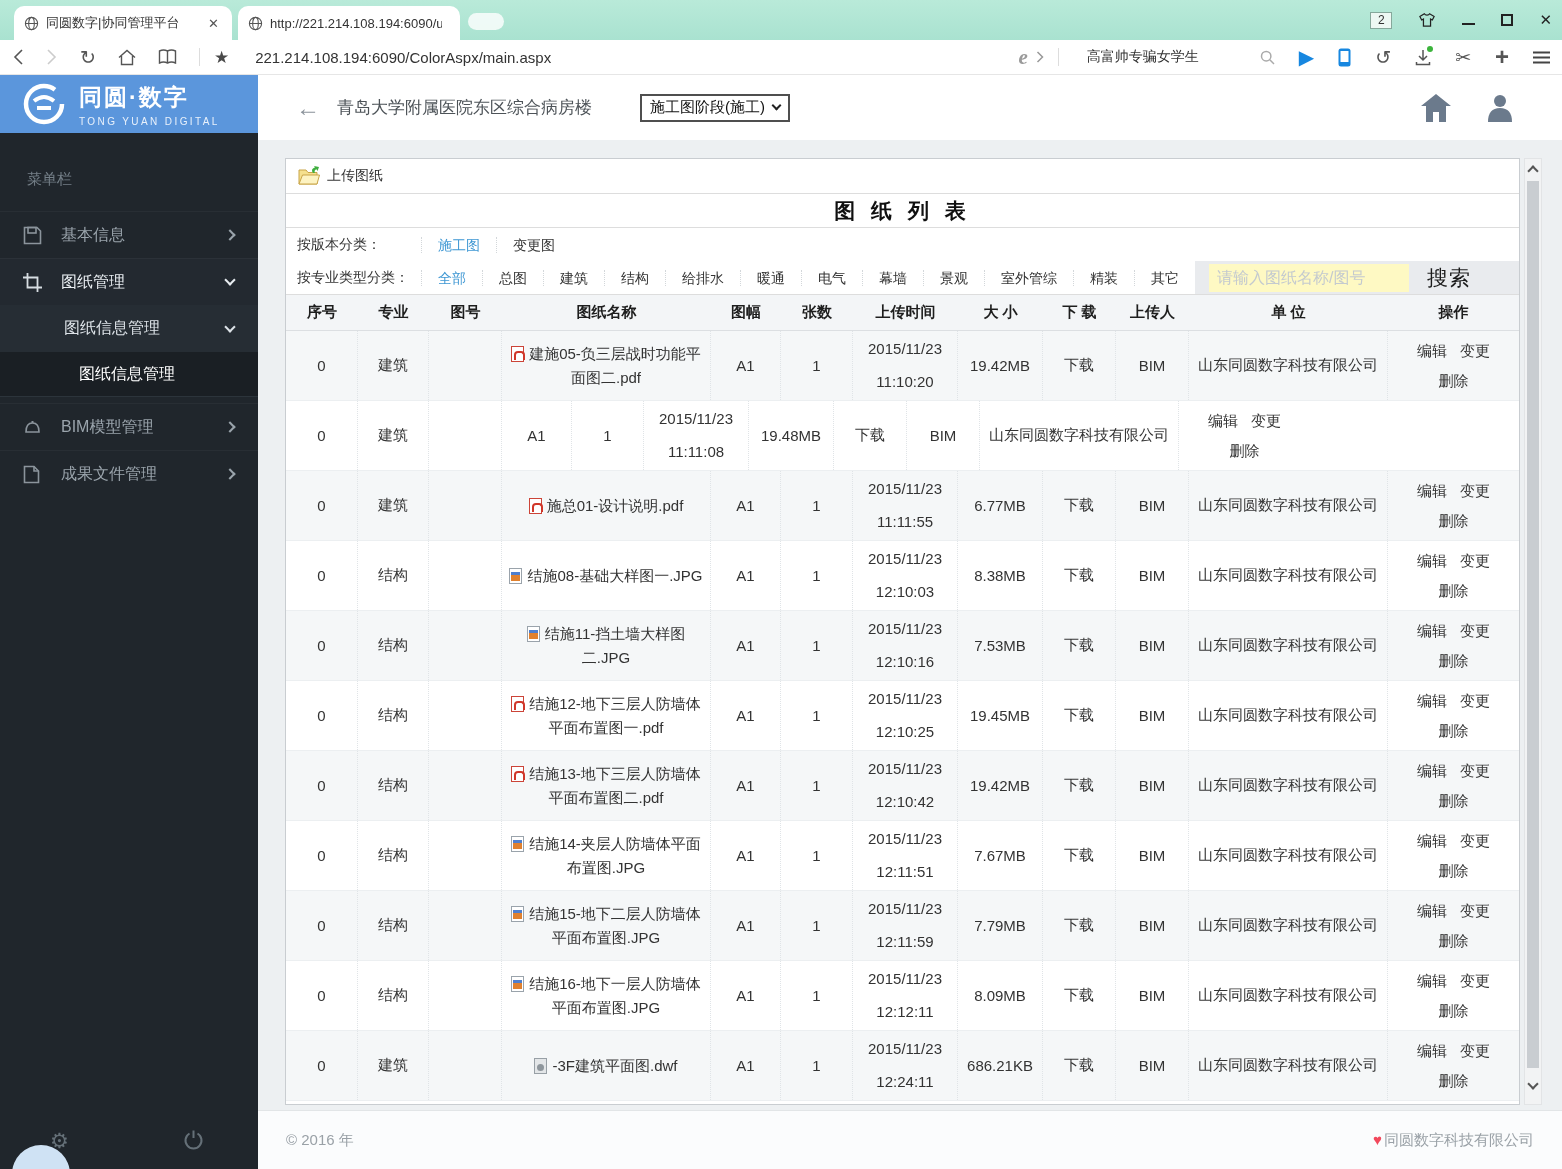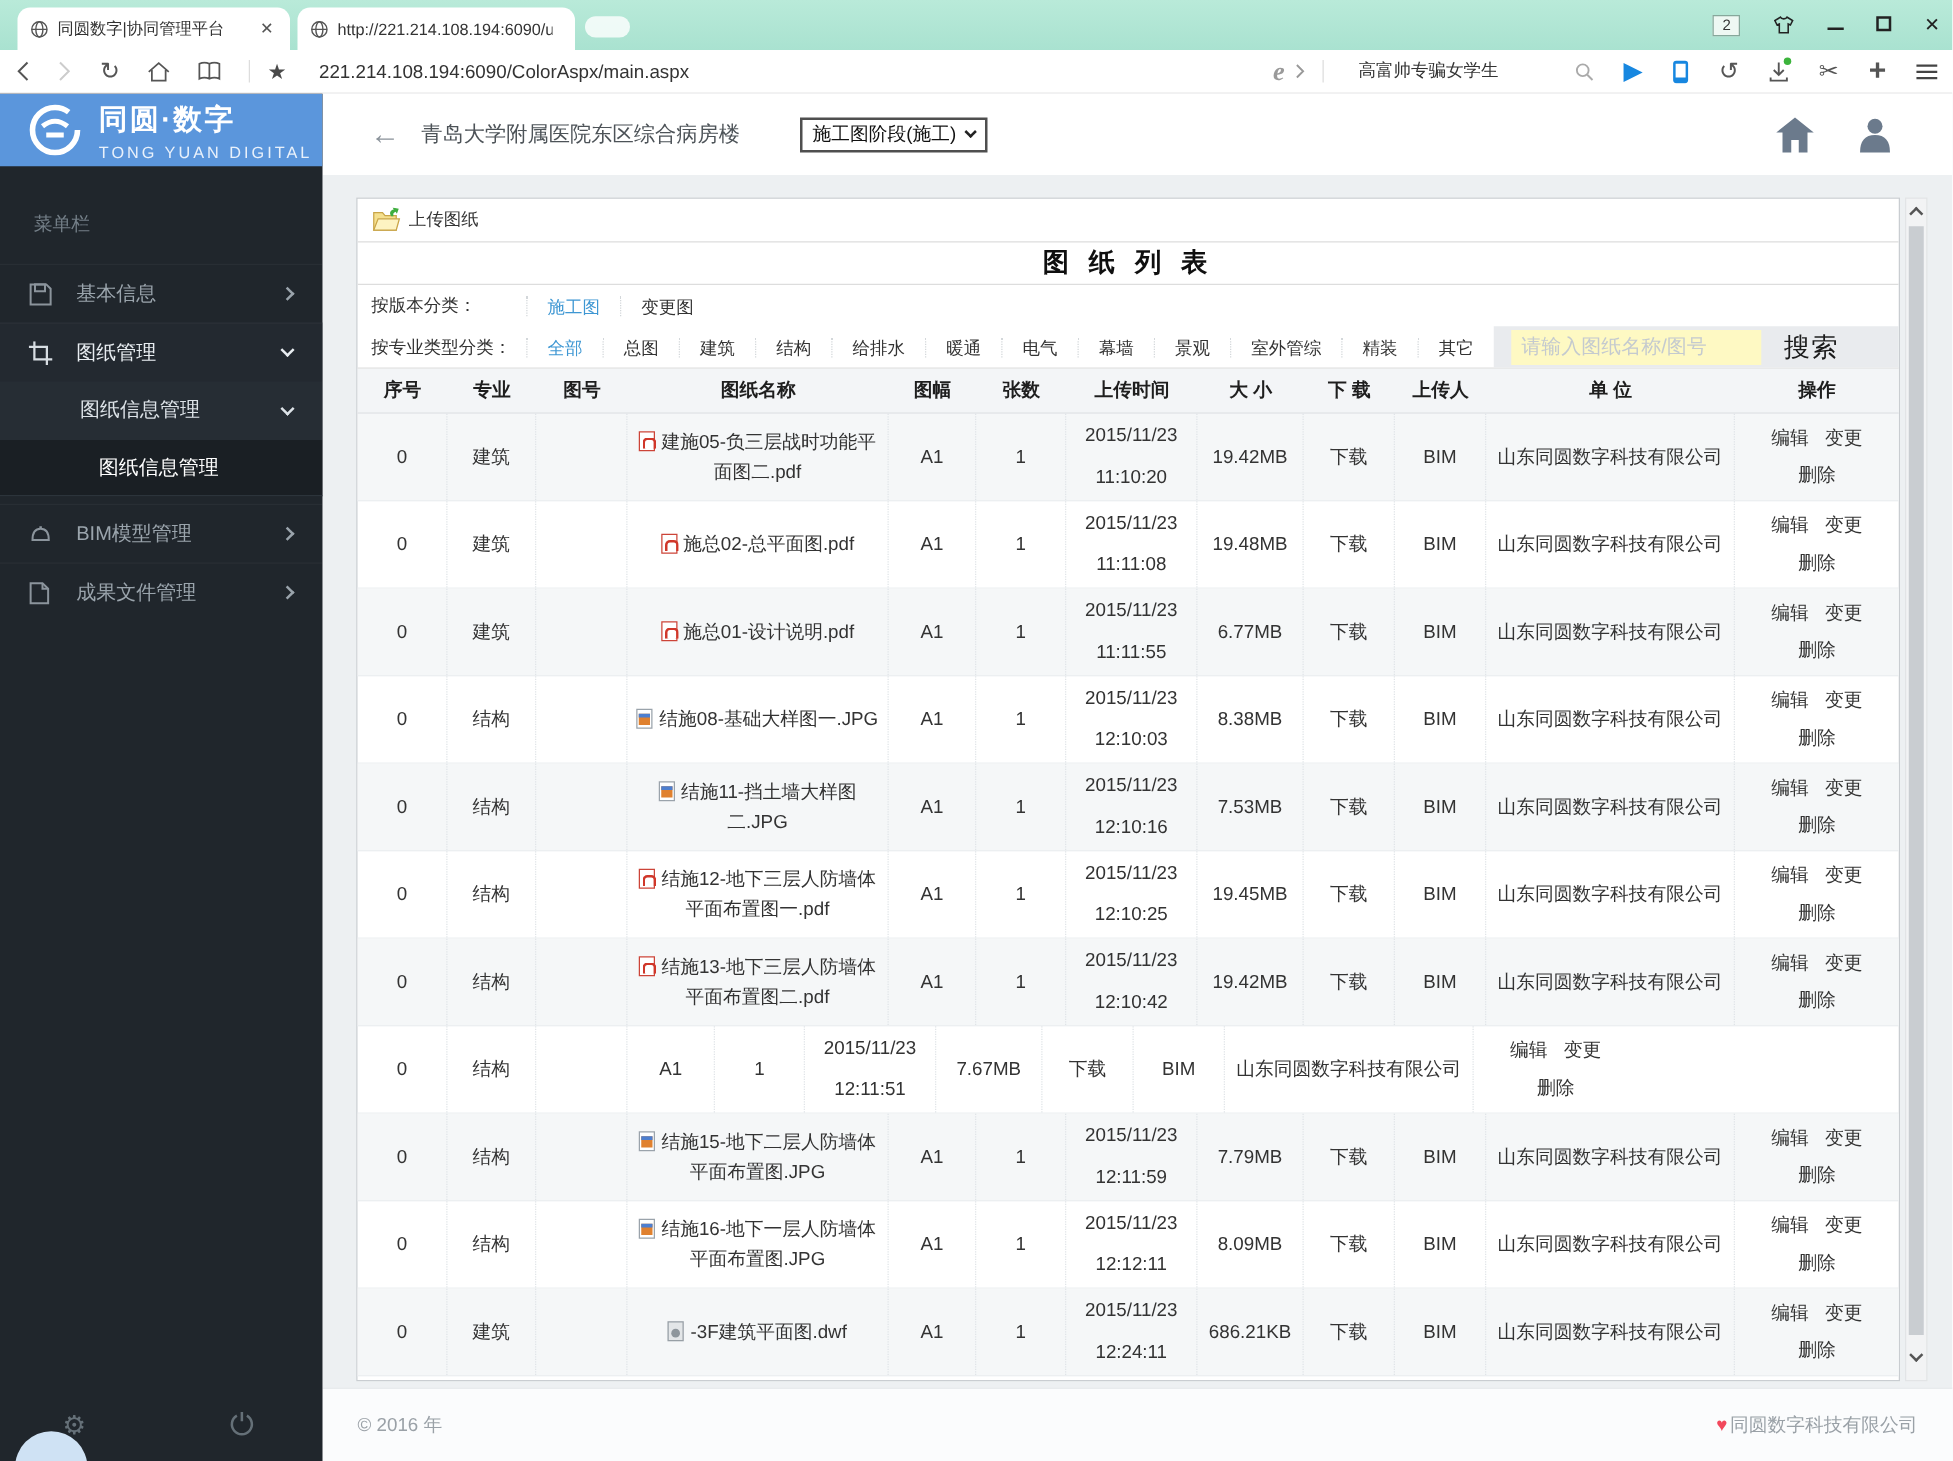--- a/index.html
+++ b/index.html
@@ -35,21 +35,21 @@
   .greendot { position:absolute; right:-2px; top:-3px; width:6px; height:6px; border-radius:50%; background:#3cb43c; }
   .rel { position:relative; }
 
   
   .app { position:absolute; top:75px; left:0; right:0; bottom:0; display:flex; }
 
   
   .sidebar { width:258px; flex-shrink:0; background:#20262c; position:relative; overflow:hidden; }
   .logo { height:58px; background:#5b96dc; display:flex; align-items:center; padding-left:22px; gap:13px; }
   .logo-cn { font-size:23px; font-weight:bold; color:#fff; letter-spacing:2px; }
-  .logo-en { font-size:13px; color:#e9f1fb; letter-spacing:2.4px; margin-top:3px; }
+  .logo-en { font-size:10px; color:#e9f1fb; letter-spacing:2.4px; margin-top:3px; }
   .menu-label { color:#747f88; font-size:15px; padding:37px 0 22px 27px; }
   .menu-item { height:47px; display:flex; align-items:center; padding:0 24px 0 23px; color:#9aa4ac; font-size:16px; border-top:1px solid rgba(255,255,255,.04); cursor:default; }
   .menu-item .mi-icon { width:19px; height:19px; margin-right:19px; color:#8b949c; flex-shrink:0; }
   .menu-item.expanded { color:#e8edf1; background:#232930; }
   .chev { width:8px; height:8px; border-right:2px solid currentColor; border-bottom:2px solid currentColor; margin-left:auto; }
   .chev.r { transform:rotate(-45deg); }
   .chev.d { transform:rotate(45deg); margin-top:-4px; }
   .sub-l2 { height:47px; background:#262d34; display:flex; align-items:center; padding:0 24px 0 64px; color:#dde3e8; font-size:16px; }
   .sub-l3 { height:45px; background:#1a1f24; display:flex; align-items:center; padding:0 24px 0 79px; color:#fff; font-size:16px; border-bottom:1px solid #2c343b; }
   .side-bottom { position:absolute; bottom:16px; left:0; width:100%; display:flex; justify-content:space-between; padding:0 54px 0 50px; color:#657078; }
@@ -416,23 +416,20 @@
                   <span class="op-link">编辑</span>
                   <span class="op-link">变更</span>
                   <span class="op-link">删除</span>
                 </div>
               </div>
 
               <div class="trow">
                 <div class="cell c-seq">0</div>
                 <div class="cell c-major">建筑</div>
                 <div class="cell c-num"></div>
-                <div class="cell c-name">
-                  <span class="name-inner"><span class="fileicon" data-kind="pdf"></span><span>施总02-总平面图.pdf</span></span>
-                </div>
                 <div class="cell c-fmt">A1</div>
                 <div class="cell c-sheets">1</div>
                 <div class="cell c-time">
                   <span class="t1">2015/11/23</span>
                   <span class="t2">11:11:08</span>
                 </div>
                 <div class="cell c-fsize">19.48MB</div>
                 <div class="cell c-dl">
                   <span class="dl-link">下载</span>
                 </div>
@@ -572,20 +569,23 @@
                   <span class="op-link">编辑</span>
                   <span class="op-link">变更</span>
                   <span class="op-link">删除</span>
                 </div>
               </div>
 
               <div class="trow">
                 <div class="cell c-seq">0</div>
                 <div class="cell c-major">结构</div>
                 <div class="cell c-num"></div>
+                <div class="cell c-name">
+                  <span class="name-inner"><span class="fileicon" data-kind="jpg"></span><span>结施14-夹层人防墙体平面布置图.JPG</span></span>
+                </div>
                 <div class="cell c-fmt">A1</div>
                 <div class="cell c-sheets">1</div>
                 <div class="cell c-time">
                   <span class="t1">2015/11/23</span>
                   <span class="t2">12:11:51</span>
                 </div>
                 <div class="cell c-fsize">7.67MB</div>
                 <div class="cell c-dl">
                   <span class="dl-link">下载</span>
                 </div>

